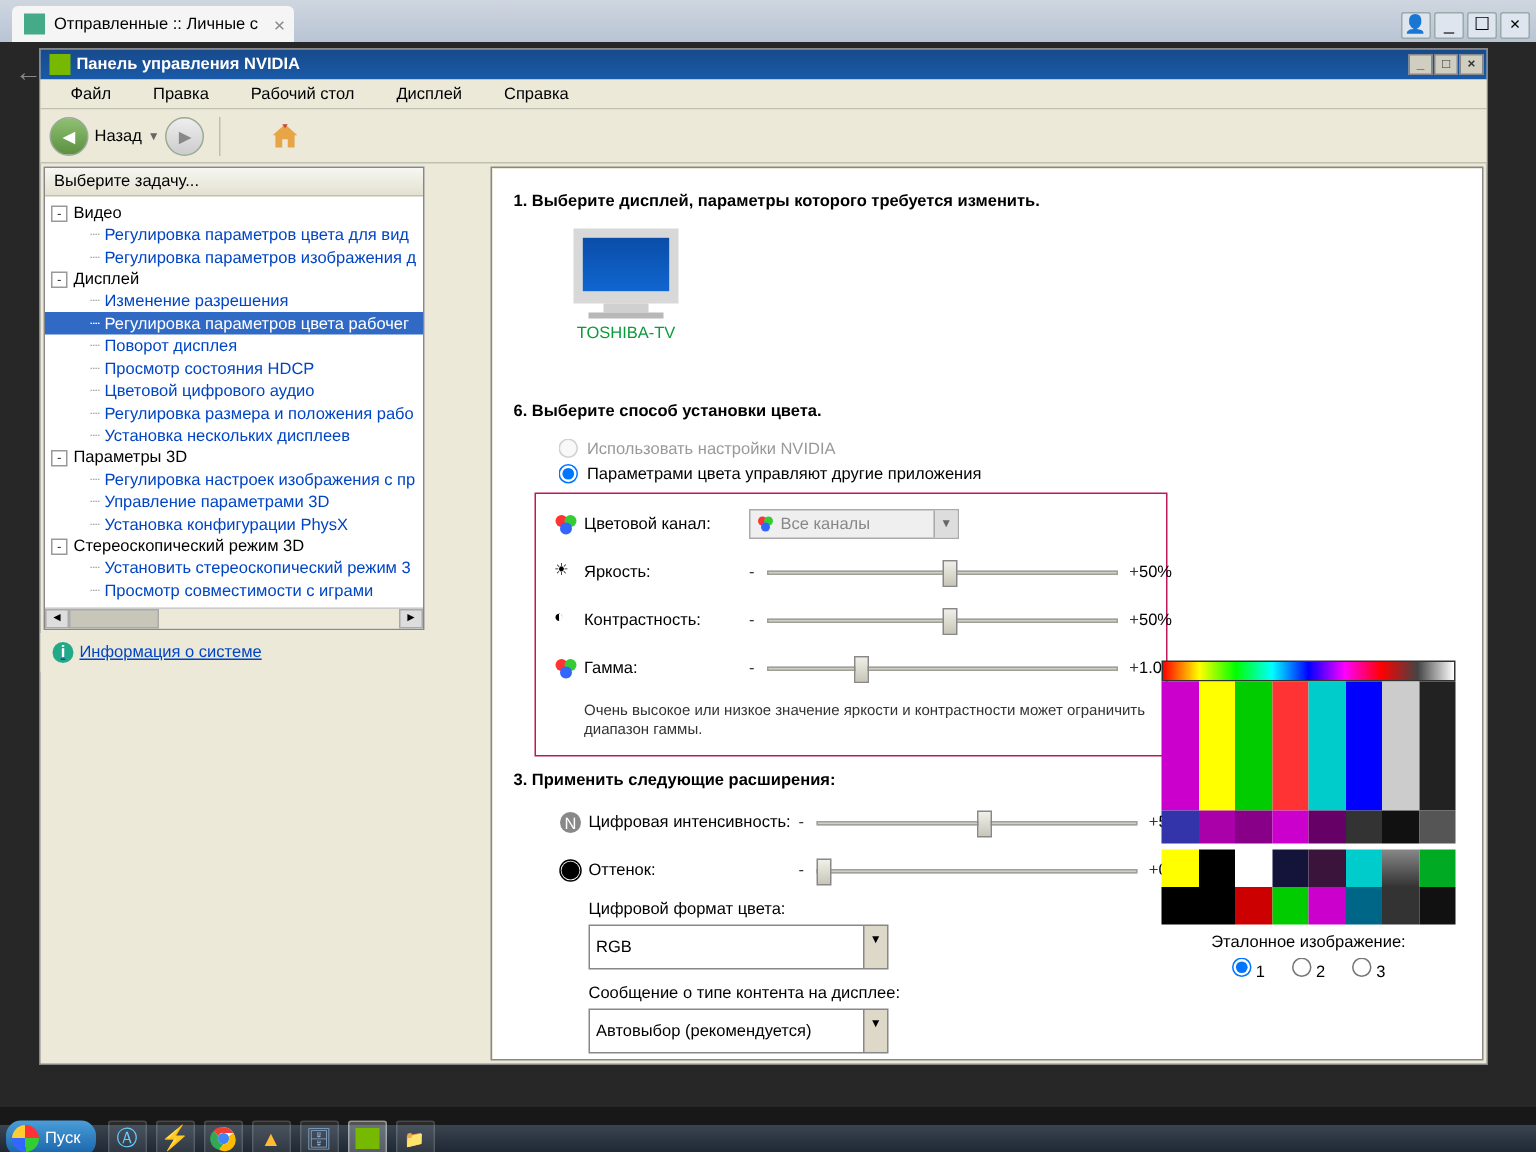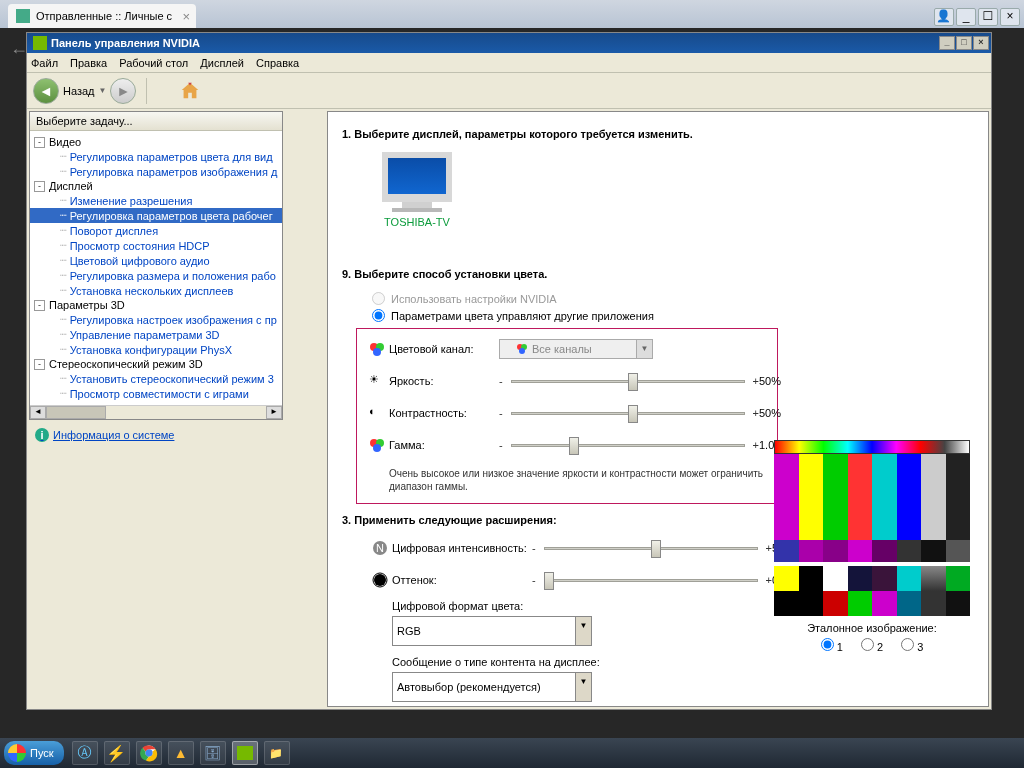--- a/index.html
+++ b/index.html
@@ -18,21 +18,21 @@
 .back-big { width: 16px; display: flex; align-items: flex-start; color: #888; font-size: 18px; padding-top: 6px; }
 .inner-area { flex: 1; position: relative; }
 
 
 .nvidia-window { position: absolute; top: 0; left: 0; width: 966px; height: 678px; background: #ece9d8; border: 1px solid #888; display: flex; flex-direction: column; }
 .titlebar { height: 20px; background: linear-gradient(#174a8b,#1a5aa8); color: #fff; display: flex; align-items: center; padding: 0 2px; font-weight: bold; }
 .titlebar .icon { width: 14px; height: 14px; background: #76b900; margin: 0 4px; }
 .titlebar .btns { margin-left: auto; display: flex; }
 .titlebar .btns div { width: 16px; height: 14px; background: #d0cec0; border: 1px solid #888; margin-left: 1px; text-align: center; line-height: 10px; font-family: Arial; font-weight: bold; font-size: 9px; color: #333; }
 .menubar { height: 20px; background: #ece9d8; display: flex; align-items: center; padding: 0 4px; gap: 12px; border-bottom: 1px solid #c0c0b0; }
-.menubar span { cursor: default; }
+.menubar span { cursor: default; margin-left: 16px; }
 .toolbar { height: 36px; background: #ece9d8; display: flex; align-items: center; padding: 0 6px; gap: 4px; border-bottom: 1px solid #c0c0b0; }
 .navbtn { width: 26px; height: 26px; border-radius: 50%; border: 1px solid #9a9; display: inline-flex; align-items: center; justify-content: center; font-size: 14px; }
 .navbtn.green { background: linear-gradient(#8ec070,#5c9040); color: #fff; }
 .navbtn.grey { background: linear-gradient(#eee,#ccc); color: #888; }
 .home-icon { width: 26px; height: 26px; margin-left: 20px; display: flex; align-items: center; justify-content: center; }
 .home-icon svg { width: 22px; height: 22px; }
 
 .body-area { flex: 1; display: flex; min-height: 0; }
 
 
@@ -72,39 +72,39 @@
 .slider-sign { color: #333; }
 .slider { flex: 1; height: 20px; position: relative; }
 .slider .track { position: absolute; top: 9px; left: 0; right: 0; height: 3px; background: #d0d0c8; border: 1px solid #a0a098; }
 .slider .thumb { position: absolute; top: 2px; width: 10px; height: 18px; background: linear-gradient(#f0f0e8,#c8c6b8); border: 1px solid #888; }
 
 .ext-grid { margin: 6px 210px 10px 30px; display: grid; grid-template-columns: 20px 140px 240px 50px; row-gap: 12px; align-items: center; }
 .field-row { margin: 4px 210px 10px 50px; }
 .field-row label { display: block; margin-bottom: 4px; }
 .combo { width: 200px; height: 30px; background: #fff; border: 1px solid #888; display: flex; align-items: center; padding: 0 4px; position: relative; }
 .combo .arrow, .combo-wide .arrow { position: absolute; right: 0; top: 0; width: 16px; height: 100%; background: #ddd8c8; border-left: 1px solid #888; text-align: center; font-size: 8px; line-height: 18px; }
-.combo-small { width: 154px; height: 20px; background: #efefef; border: 1px solid #aaa; display: flex; align-items: center; padding: 0 16px; position: relative; color: #888; }
+.combo-small { width: 140px; height: 20px; background: #efefef; border: 1px solid #aaa; display: flex; align-items: center; padding: 0 4px; position: relative; color: #888; }
 .combo-small .arrow { position: absolute; right: 0; top: 0; width: 16px; height: 100%; background: #ddd; border-left: 1px solid #aaa; text-align: center; font-size: 8px; line-height: 18px; color: #666; }
 .combo-small .ci { width: 12px; height: 12px; margin-right: 4px; }
 
 
 .ref-area { position: absolute; top: 328px; right: 18px; width: 196px; }
 .ref1 { height: 122px; display: flex; flex-direction: column; }
 .ref1-grad { height: 14px; background: linear-gradient(90deg,#f00,#ff0,#0f0,#0ff,#00f,#f0f,#f00,#444,#fff); border: 1px solid #333; }
 .ref1-bars { flex: 1; display: flex; }
 .ref1-bars div { flex: 1; }
 .ref1-bot { height: 22px; display: flex; }
 .ref1-bot div { flex: 1; }
 .ref2 { height: 50px; margin-top: 4px; display: grid; grid-template-columns: repeat(8,1fr); grid-template-rows: 1fr 1fr; }
 .ref2 div { }
 .ref-label { text-align: center; margin-top: 6px; }
 .ref-radios { display: flex; justify-content: center; gap: 18px; margin-top: 4px; }
 
 
-.taskbar { position: absolute; bottom: 0; left: 0; right: 0; height: 30px; background: linear-gradient(#3a4552,#1f2833); display: flex; align-items: center; padding: 0 4px; color: #fff; }
+.taskbar { position: absolute; bottom: 0; left: 0; right: 0; height: 18px; background: linear-gradient(#3a4552,#1f2833); display: flex; align-items: center; padding: 0 4px; color: #fff; }
 .start { background: linear-gradient(#4a9ed8,#1660a8); border-radius: 10px; padding: 3px 10px 3px 4px; display: flex; align-items: center; gap: 4px; }
 .start .orb { width: 18px; height: 18px; border-radius: 50%; background: conic-gradient(#f33 0 90deg,#3c3 90deg 180deg,#36f 180deg 270deg,#fc3 270deg 360deg); }
 .task-icons { display: flex; gap: 6px; margin-left: 8px; }
 .task-icons .ti { width: 26px; height: 24px; background: rgba(255,255,255,.08); border: 1px solid rgba(255,255,255,.15); border-radius: 2px; display: flex; align-items: center; justify-content: center; }
 .task-icons .ti.active { background: rgba(255,255,255,.25); border-color: rgba(255,255,255,.4); }
 .tray { margin-left: auto; display: flex; align-items: center; gap: 6px; font-size: 10px; }
 .tray .lang { margin-right: 8px; }
 .tray .icons { display: flex; gap: 4px; }
 .tray .icons div { width: 14px; height: 14px; }
 .tray .clock { text-align: center; line-height: 1.1; margin-left: 6px; }
@@ -258,21 +258,21 @@
 
         <div class="main">
           <div class="sect-title">1. Выберите дисплей, параметры которого требуется изменить.</div>
           <div class="display-thumb">
             <div class="monitor"></div>
             <div class="stand"></div>
               <div class="base"></div>
             <div class="label">TOSHIBA-TV</div>
           </div>
 
-          <div class="sect-title" style="margin-top:40px">9. Выберите способ установки цвета.</div>
+          <div class="sect-title" style="margin-top:40px">6. Выберите способ установки цвета.</div>
           <div class="radio-row">
               <input type="radio" disabled="" style="">
               <span>Использовать настройки NVIDIA</span>
             </div>
           <div class="radio-row">
               <input type="radio" checked="" style="">
               <span>Параметрами цвета управляют другие приложения</span>
             </div>
 
           <div class="groupbox">

